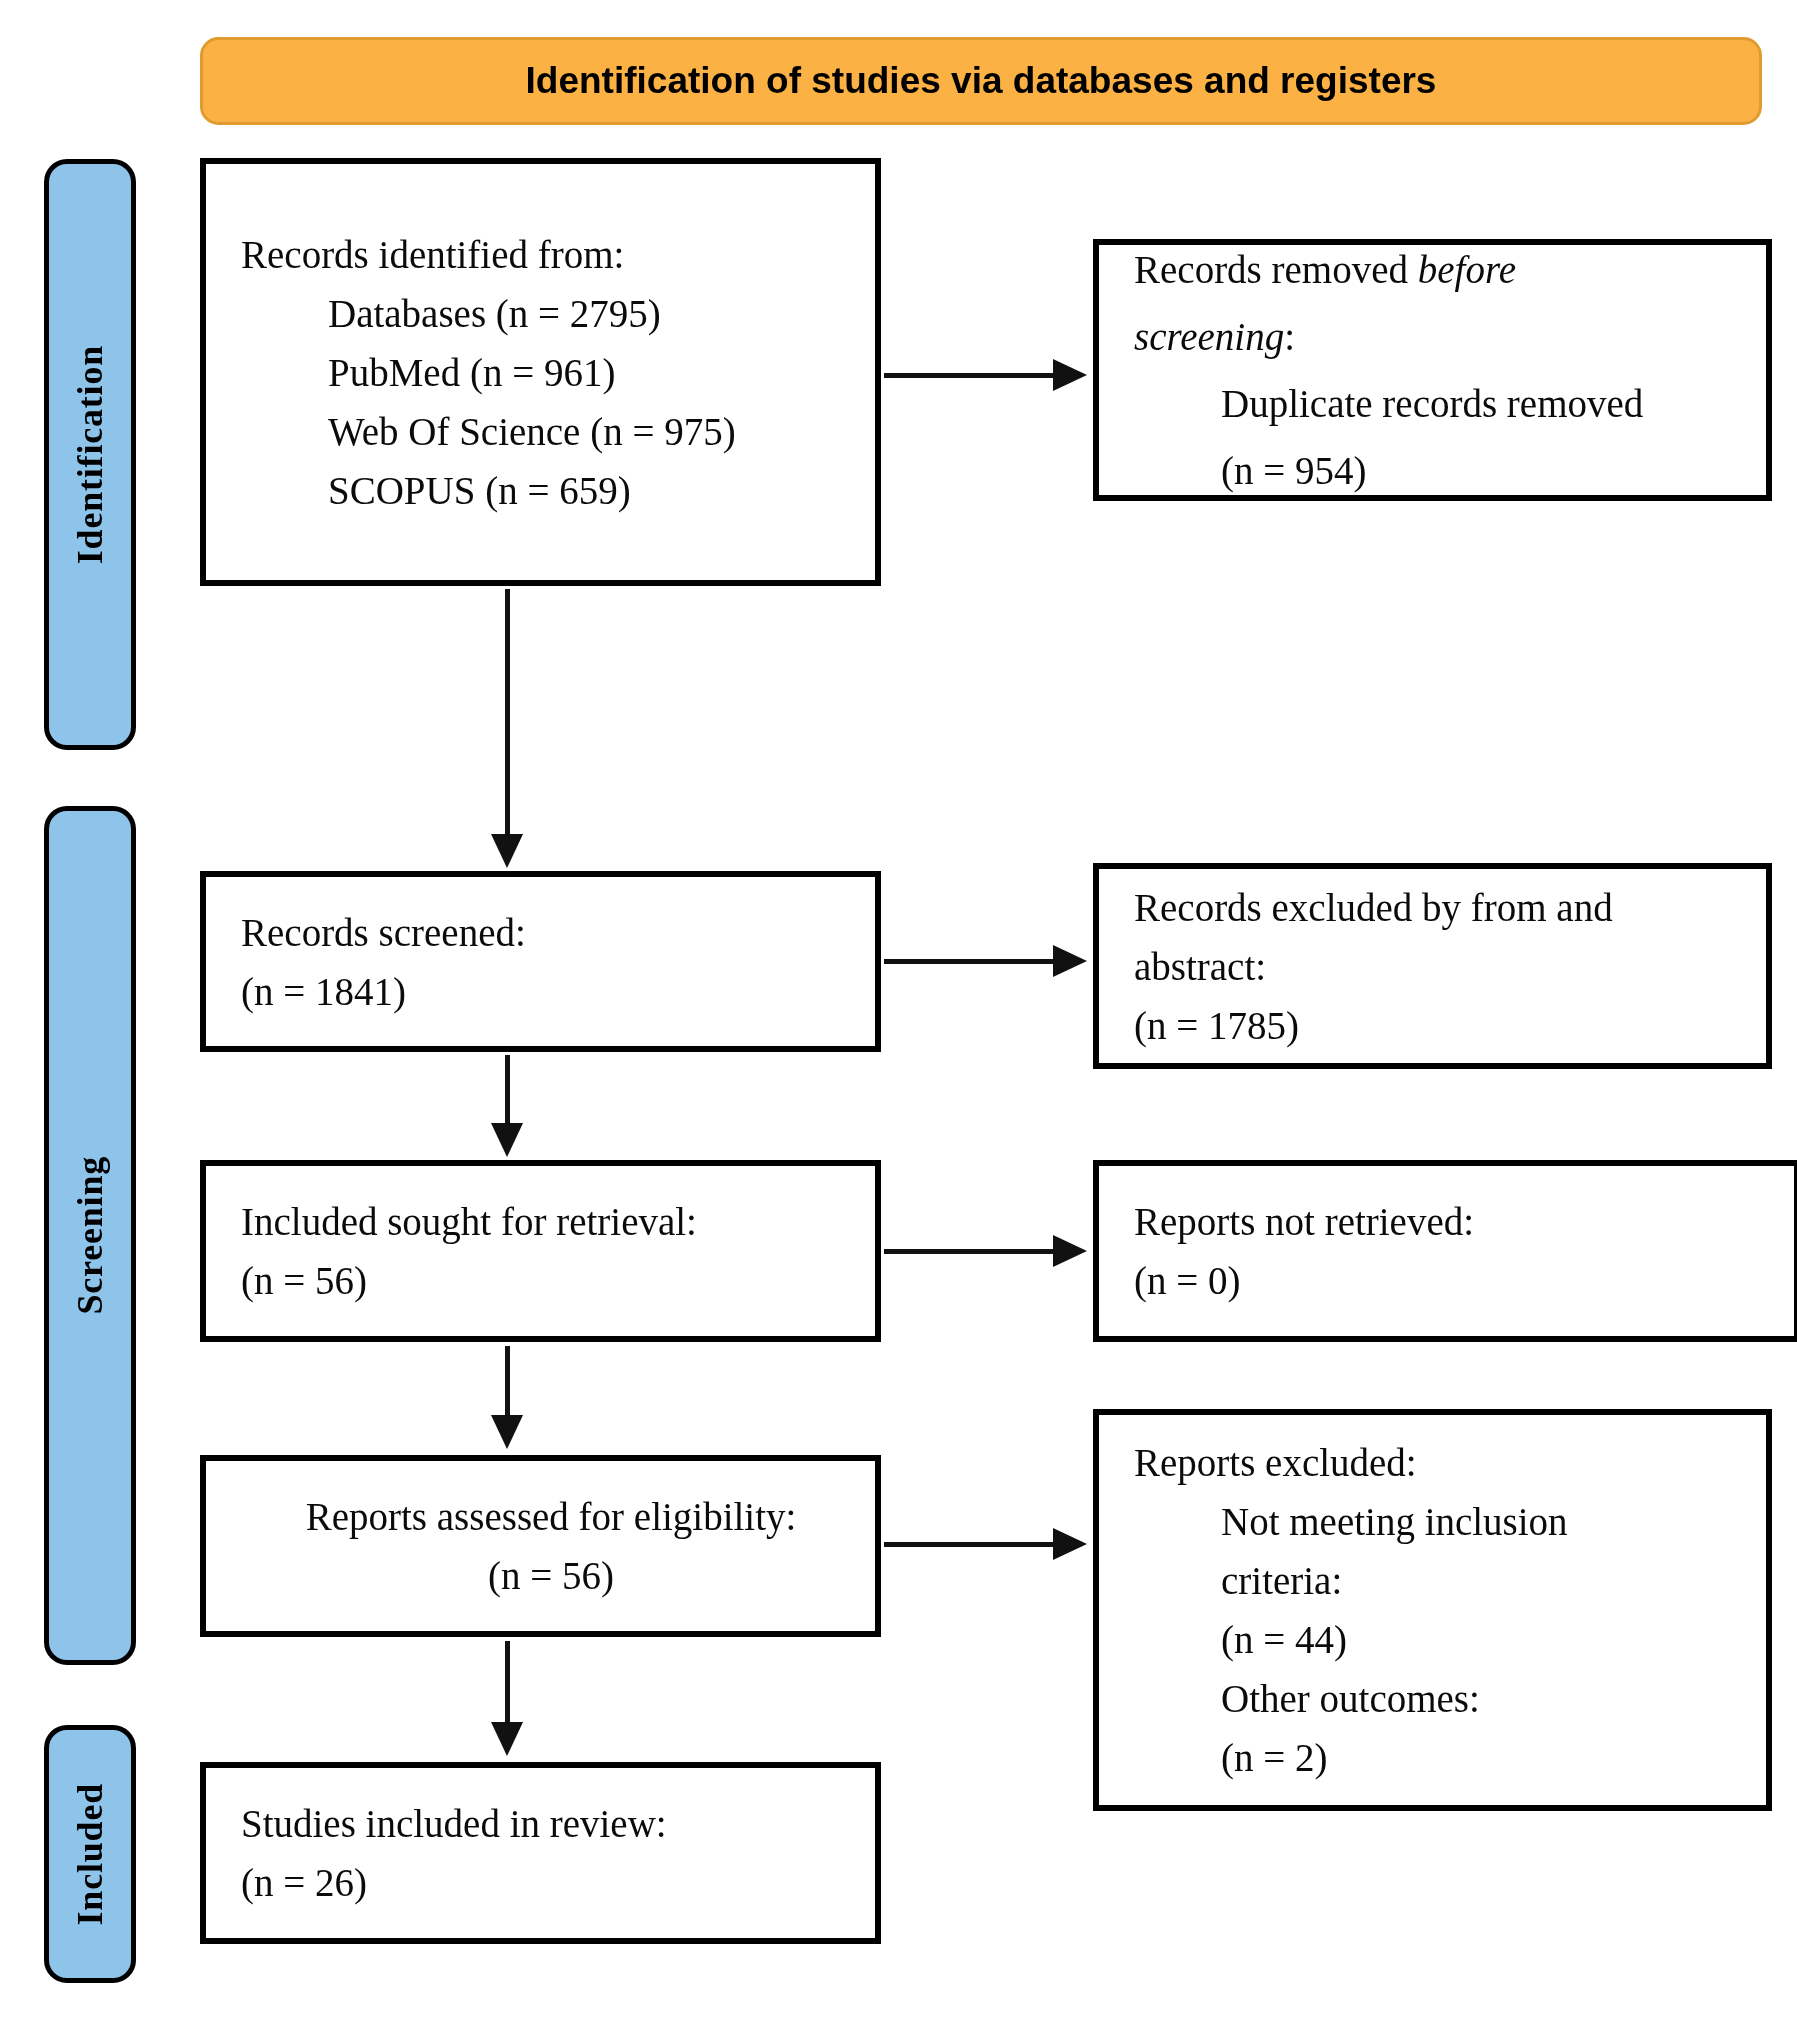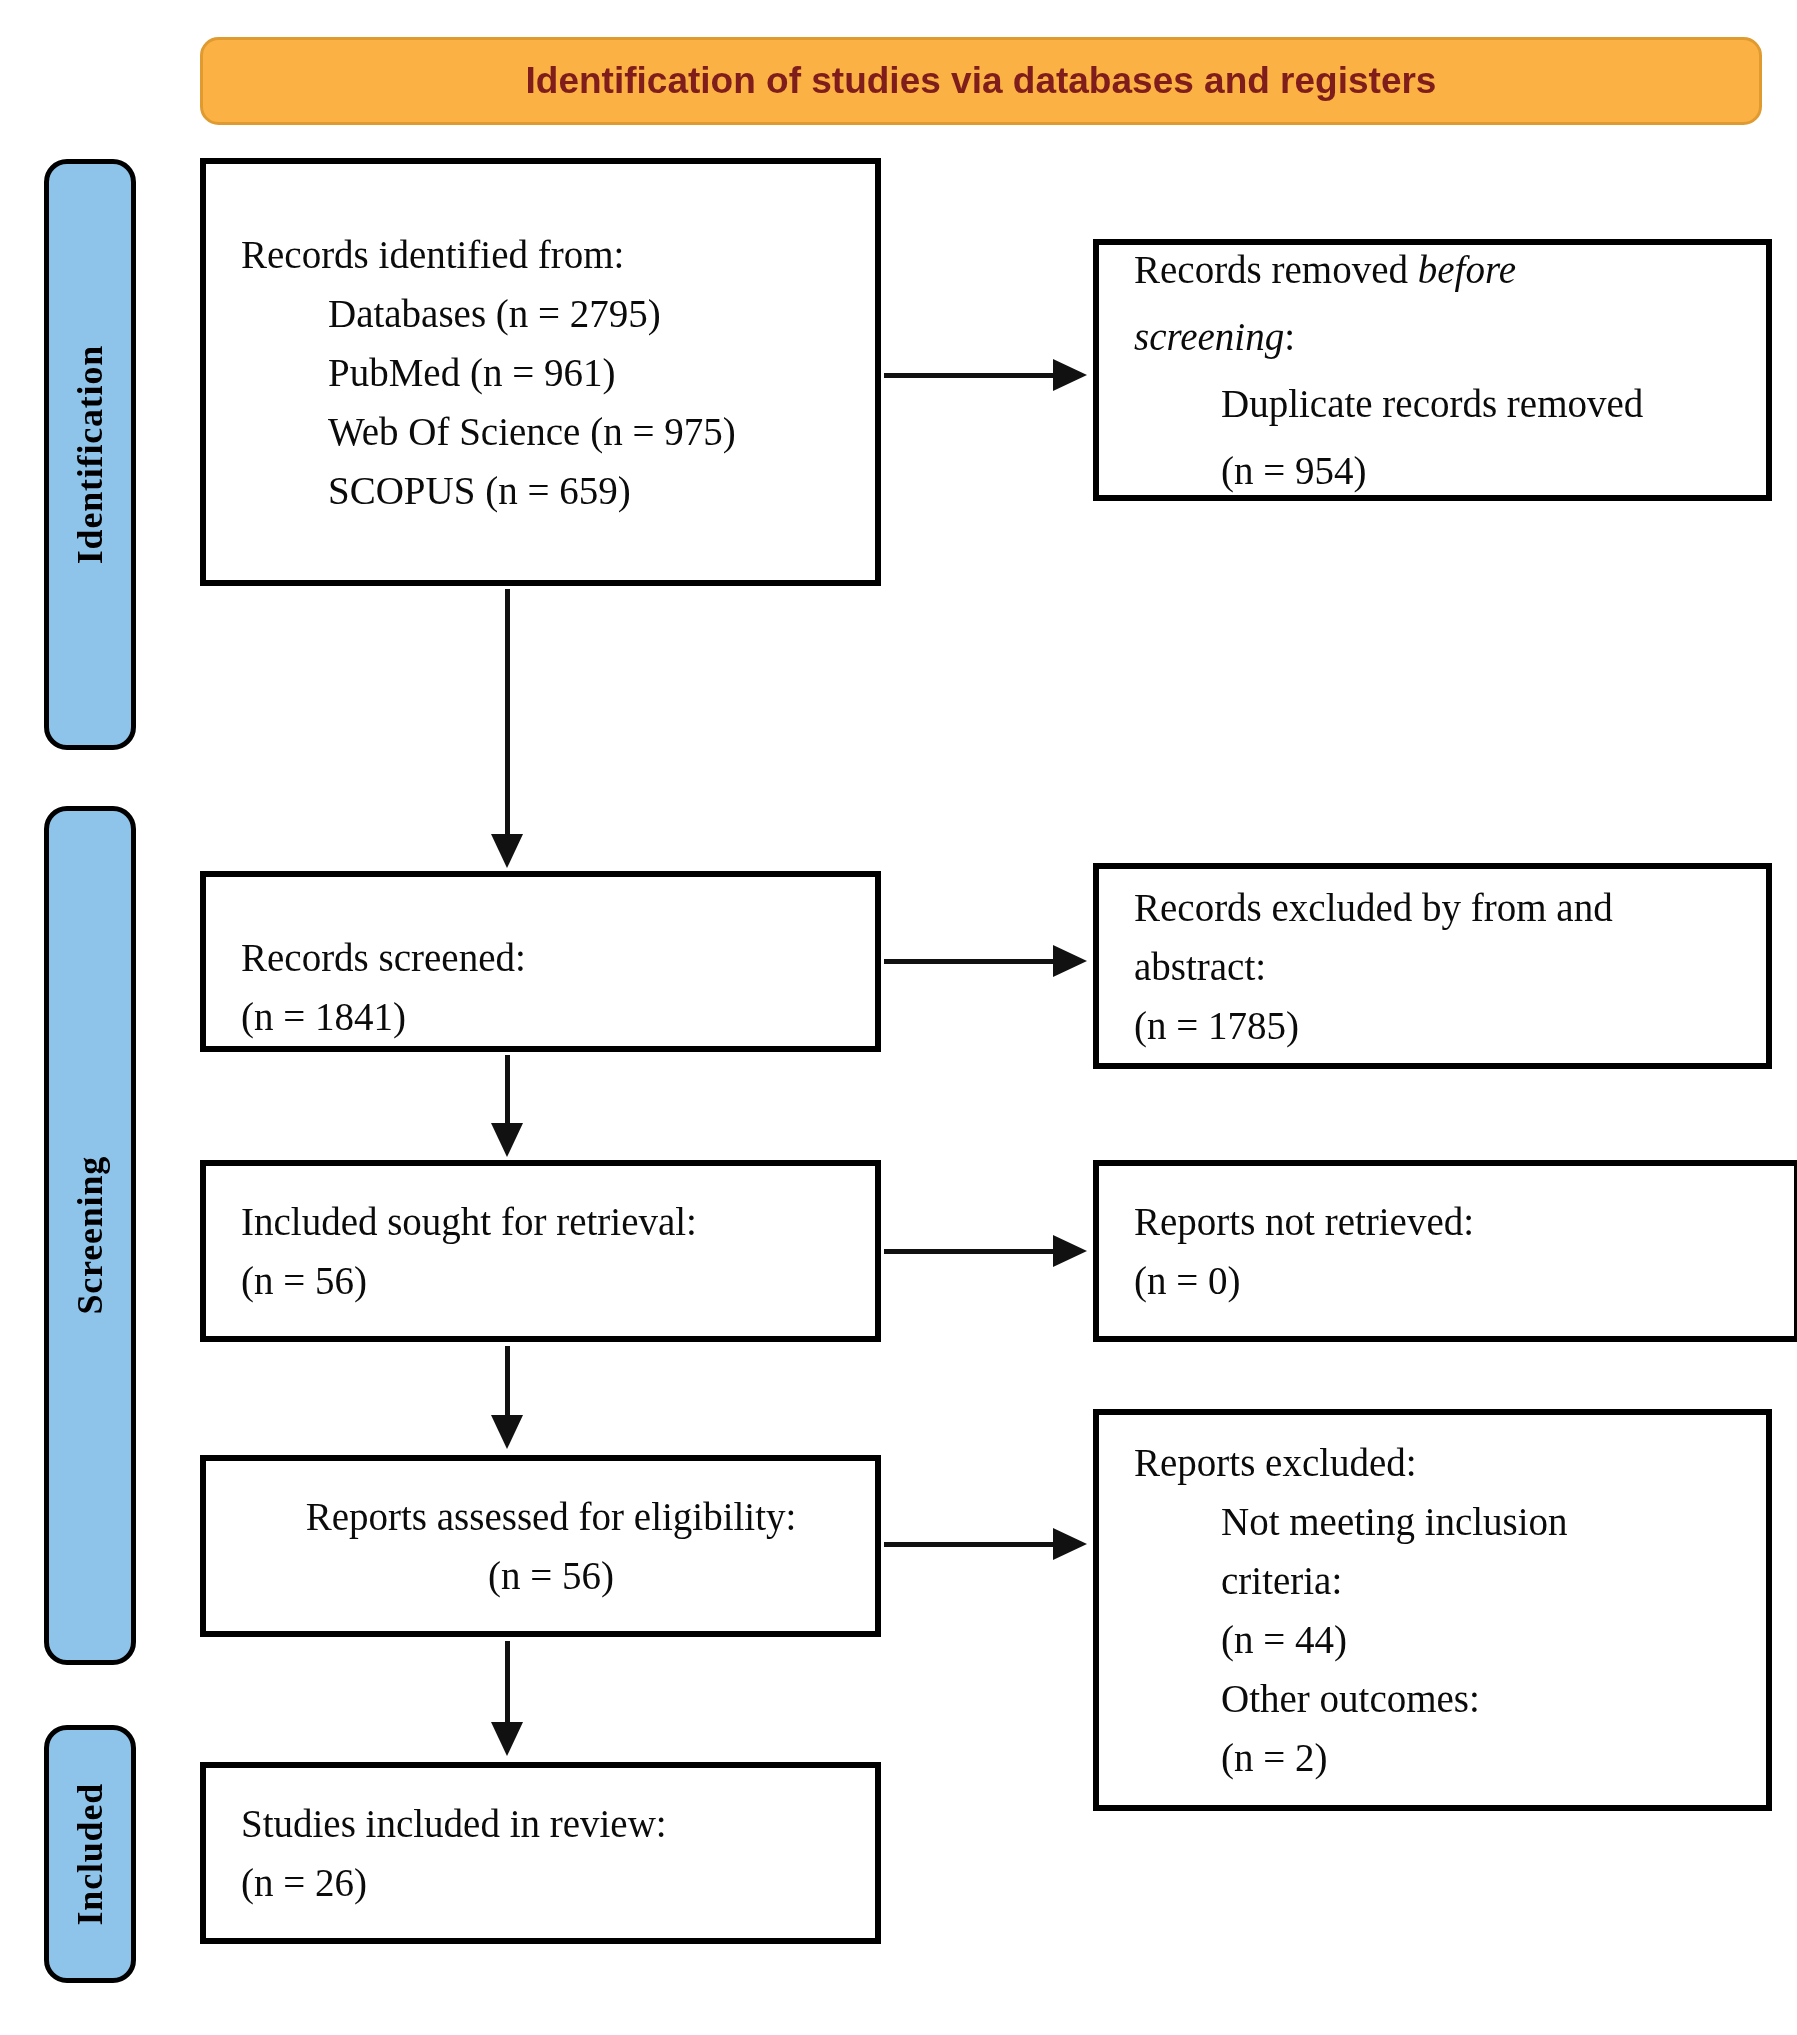--- a/index.html
+++ b/index.html
@@ -24,21 +24,21 @@
     left:200px; top:37px;
     width:1562px; height:88px;
     box-sizing:border-box;
     background:var(--banner-bg);
     border:3.1px solid var(--banner-border);
     border-radius:18.6px;
     display:flex; align-items:center; justify-content:center;
     font-family:"Liberation Sans", sans-serif;
     font-weight:bold;
     font-size:37px;
-    color:#7f1d1d;
+    color:#000000;
   }
 
   
   .stage{
     position:absolute;
     left:44px; width:92px;
     box-sizing:border-box;
     background:var(--stage-bg);
     border:5.4px solid #000;
     border-radius:23px;
@@ -67,21 +67,21 @@
     display:flex; flex-direction:column; justify-content:center;
     padding-left:35px; padding-right:14px;
     font-size:39px;
     line-height:59px;
   }
   .fbox .line{white-space:nowrap;}
   .fbox .line.indent{margin-left:87px;}
 
   #box-records-identified            {left:200px;  top:158px;  width:681px; height:428px;}
   #box-records-removed               {left:1093px; top:239px;  width:679px; height:262px;gap:8px;}
-  #box-records-screened              {left:200px;  top:871px; width:681px; height:181px;justify-content:flex-end;}
+  #box-records-screened              {left:200px;  top:871px; width:681px; height:181px;}
   #box-records-excluded-title-abstract{left:1093px; top:863px; width:679px; height:206px;}
   #box-reports-sought                {left:200px;  top:1160px; width:681px; height:182px;}
   #box-reports-not-retrieved         {left:1093px; top:1160px; width:707px; height:182px;}
   #box-reports-assessed              {left:200px;  top:1455px; width:681px; height:182px;text-align:center;}
   #box-reports-excluded              {left:1093px; top:1409px; width:679px; height:402px;}
   #box-studies-included              {left:200px;  top:1762px; width:681px; height:182px;}
 
   
   .hline{position:absolute;height:4.7px;background:#111;}
   .vline{position:absolute;width:4.7px;background:#111;}

